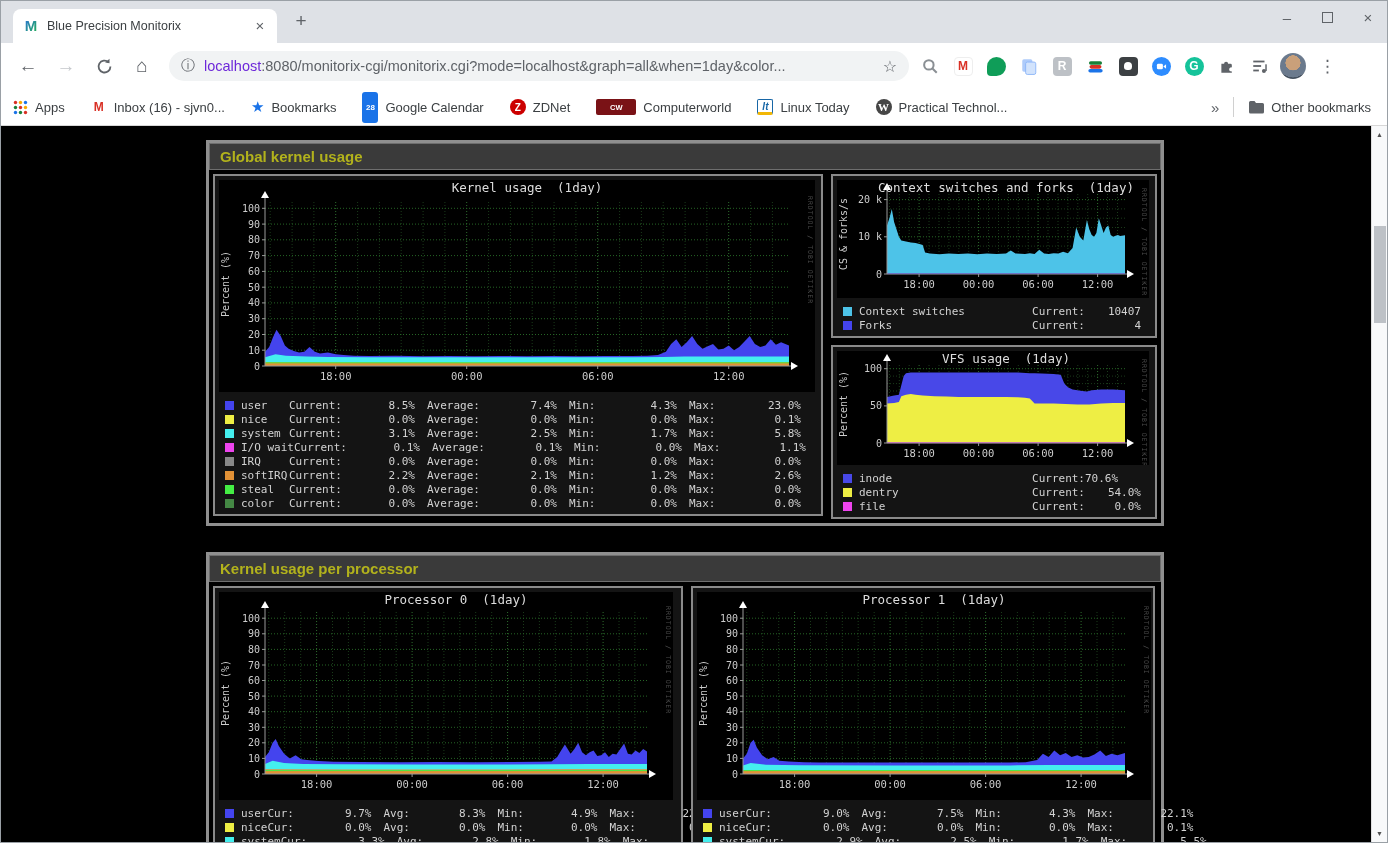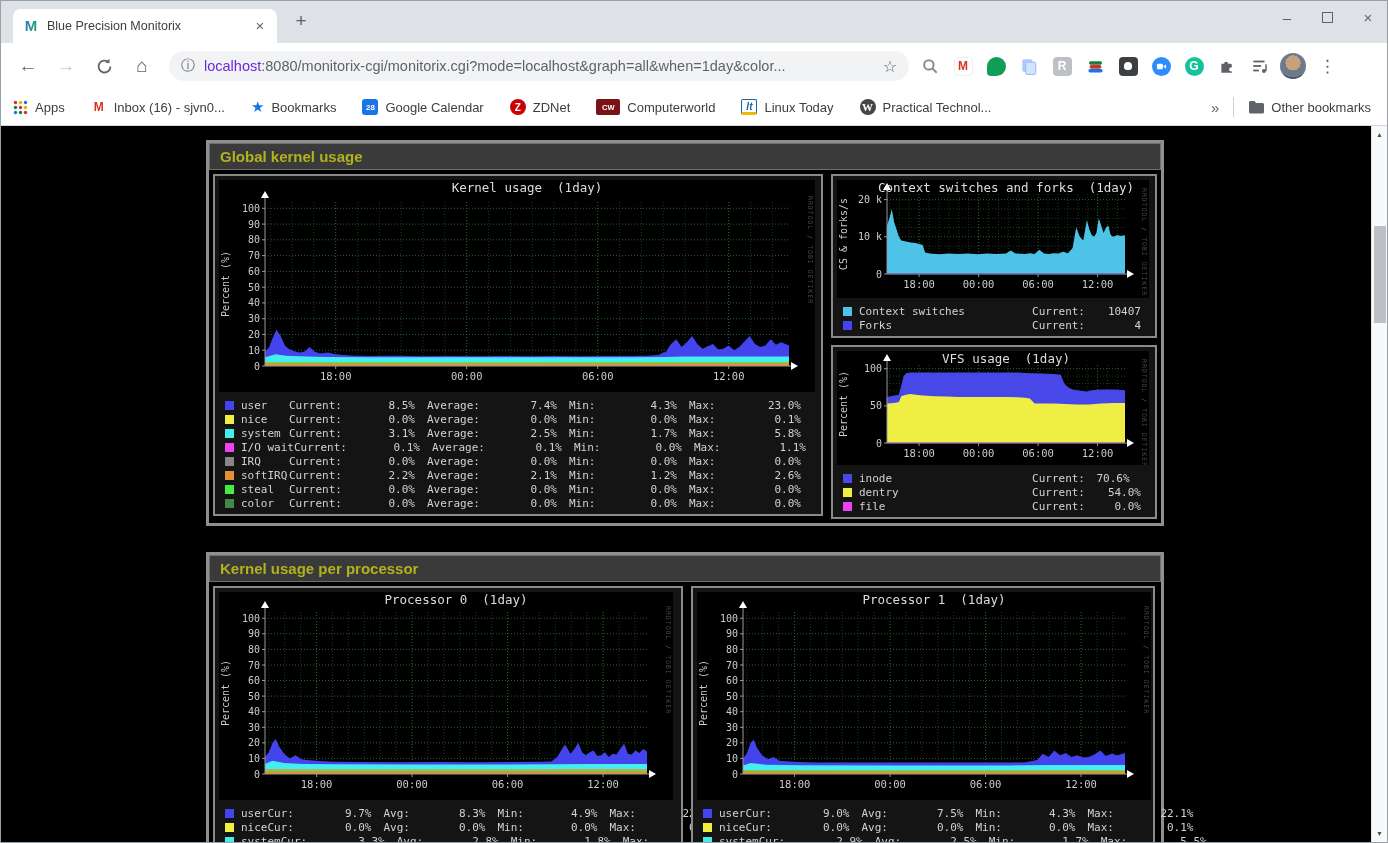--- a/index.html
+++ b/index.html
@@ -192,29 +192,29 @@
     </span>
     <span class="bm">
       <span class="chip" style="width:16px;height:16px;background:#fff;color:#d93025;font-size:12px">M</span>
       <span class="bm-label">Inbox (16) - sjvn0...</span>
     </span>
     <span class="bm">
       <span style="color:#1a73e8;font-size:15px">★</span>
       <span class="bm-label">Bookmarks</span>
     </span>
     <span class="bm">
-      <span class="chip" style="width:16px;height:16px;background:#1a73e8;font-size:8px;border-radius:3px">28</span>
+      <span class="chip" style="width:16px;height:31px;background:#1a73e8;font-size:8px;border-radius:3px">28</span>
       <span class="bm-label">Google Calendar</span>
     </span>
     <span class="bm">
       <span class="chip" style="width:16px;height:16px;background:#c00;font-size:10px;border-radius:8px">Z</span>
       <span class="bm-label">ZDNet</span>
     </span>
     <span class="bm">
-      <span class="chip" style="width:24px;height:16px;background:#7a1216;font-size:7.5px;border-radius:2px">CW</span>
+      <span class="chip" style="width:40px;height:16px;background:#7a1216;font-size:7.5px;border-radius:2px">CW</span>
       <span class="bm-label">Computerworld</span>
     </span>
     <span class="bm">
       <span class="chip" style="width:16px;height:16px;background:#fff;border:1px solid #1766a6;color:#1766a6;font-size:10px;font-style:italic;border-radius:2px;border-bottom:3px solid #f2b705">lt</span>
       <span class="bm-label">Linux Today</span>
     </span>
     <span class="bm">
       <span class="chip" style="width:16px;height:16px;background:#464646;border-radius:50%;font-size:11px;font-family:'Liberation Serif',serif">W</span>
       <span class="bm-label">Practical Technol...</span>
     </span>
@@ -613,21 +613,21 @@
                     <text x="260.6" y="106" text-anchor="middle" font-size="10.5" fill="#ccc">12:00</text>
                     <text x="169" y="12" text-anchor="middle" font-size="12.5" fill="#ddd" xml:space="preserve">VFS usage  (1day)</text>
                     <text transform="translate(10 53) rotate(-90)" text-anchor="middle" font-size="10" fill="#ccc">Percent (%)</text>
                     <text transform="translate(305 8) rotate(90)" font-size="6.5" fill="#4b4b4b" letter-spacing="1">RRDTOOL / TOBI OETIKER</text>
                   </svg></div>
               <div class="legend">
                   <div class="leg-row">
                     <span class="sw" style="background:#4848E8"></span>
                     <span class="lname" style="flex:1">inode</span>
                     <span>Current:</span>
-                    <span style="width:56px;text-align:center;margin-right:6px">70.6%</span>
+                    <span style="width:56px;text-align:left;margin-right:6px">70.6%</span>
                   </div>
                   <div class="leg-row">
                     <span class="sw" style="background:#EEEE44"></span>
                     <span class="lname" style="flex:1">dentry</span>
                     <span>Current:</span>
                     <span style="width:56px;text-align:right;margin-right:6px">54.0%</span>
                   </div>
                   <div class="leg-row">
                     <span class="sw" style="background:#EE44EE"></span>
                     <span class="lname" style="flex:1">file</span>

